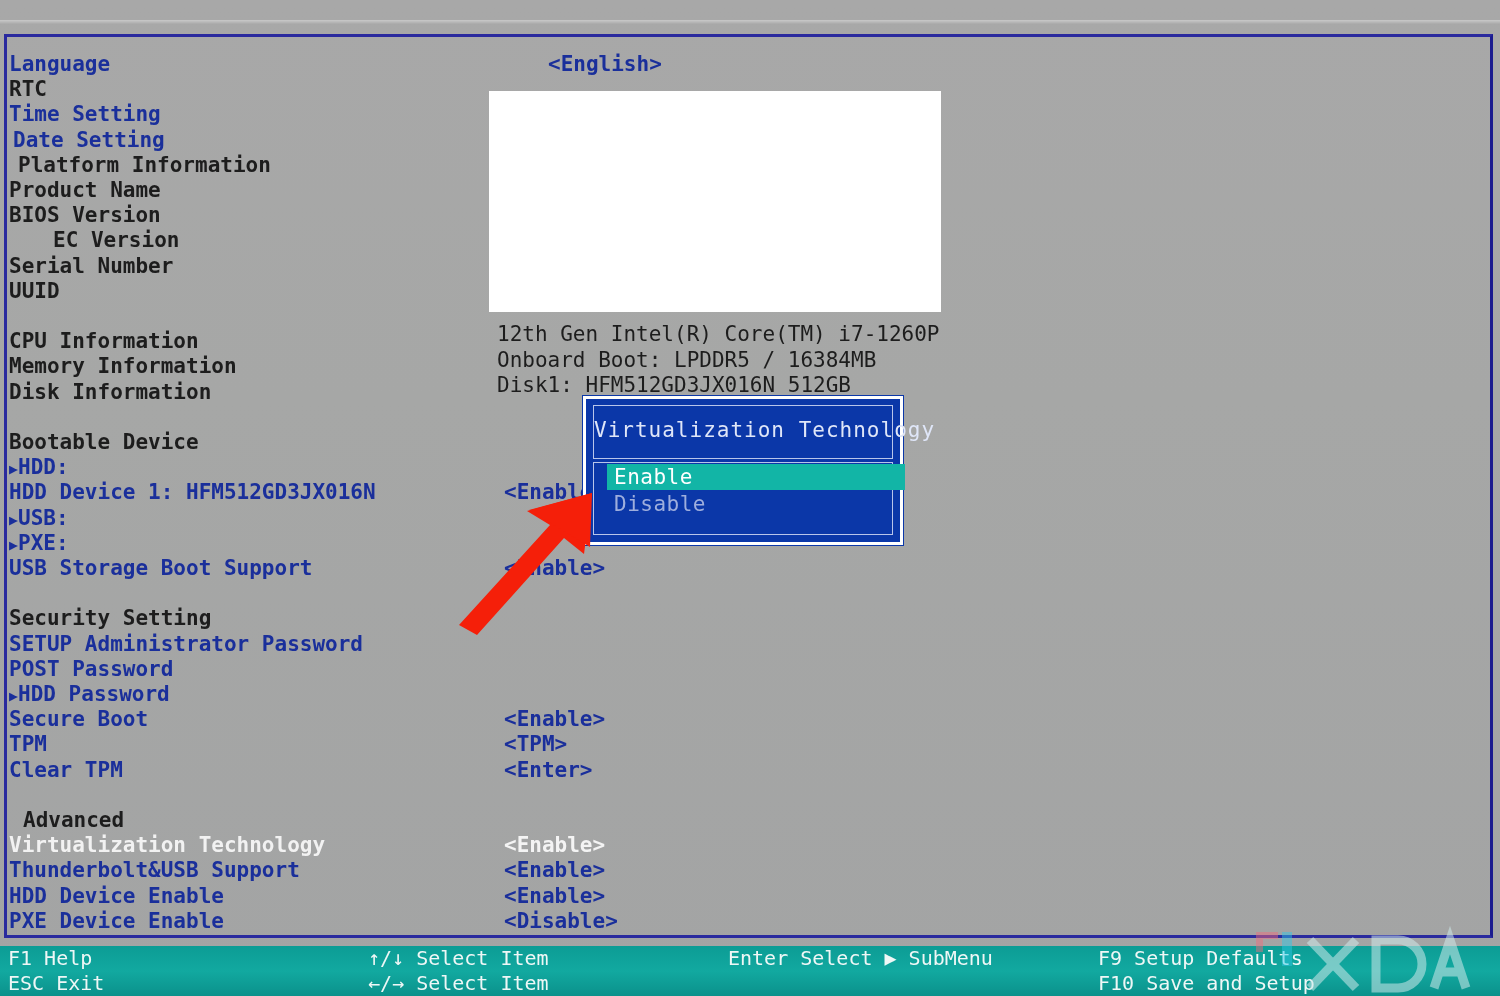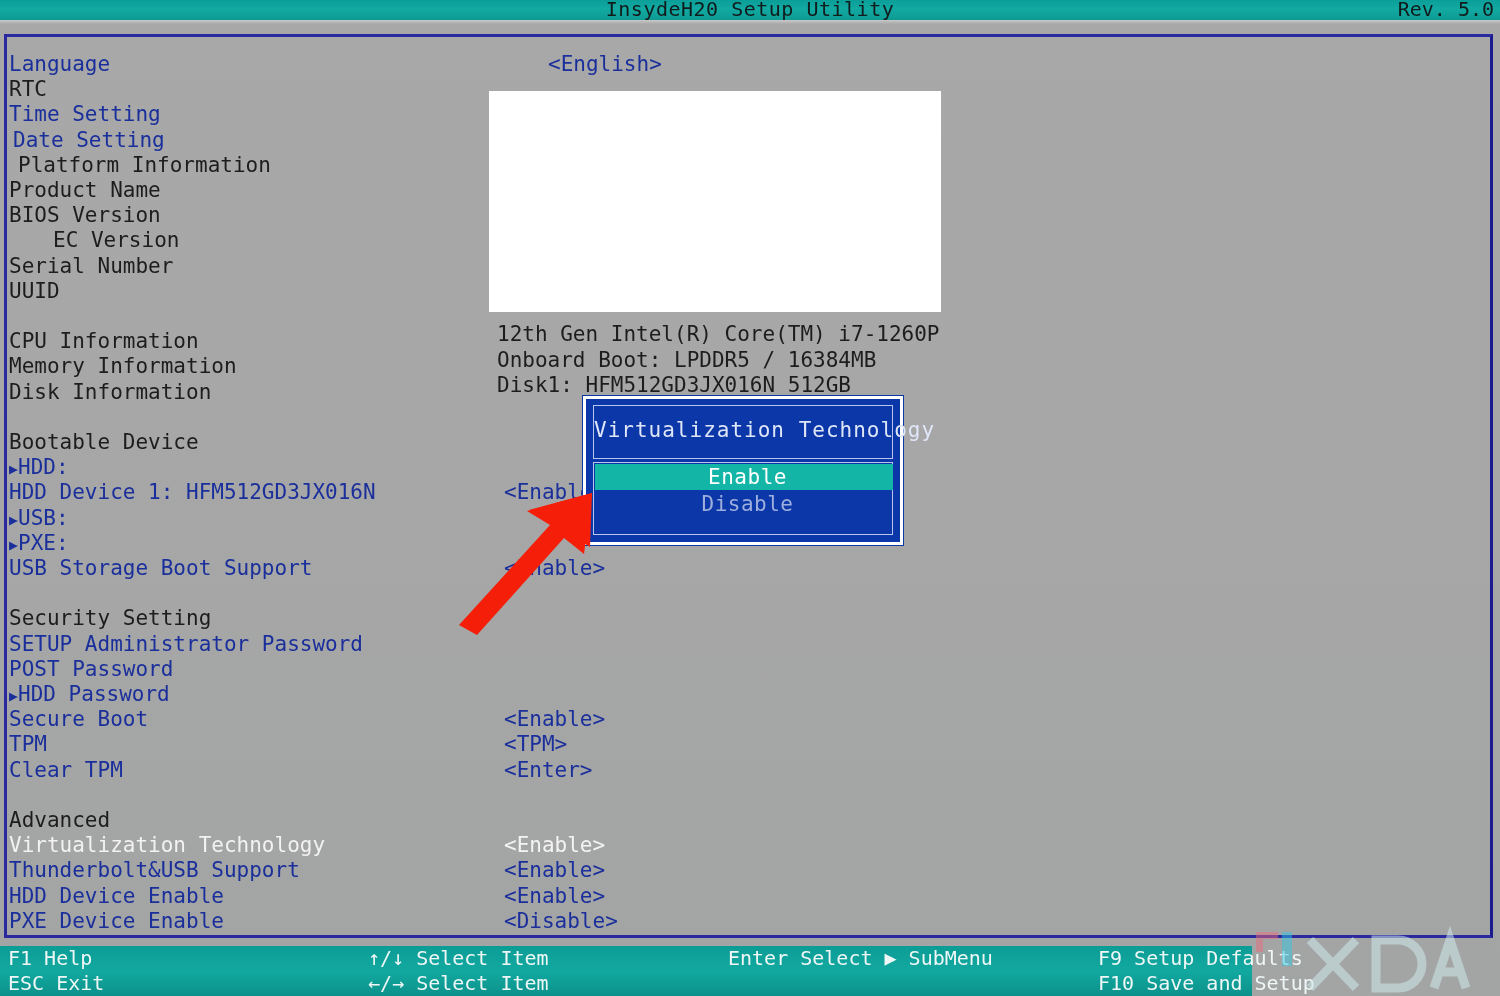--- a/index.html
+++ b/index.html
@@ -35,20 +35,21 @@
     background:linear-gradient(180deg,#c9c9c9,#a9a9a9);
   }
 
   
   #frame {
     position:absolute; left:4px; top:34px;
     width:1489px; height:904px;
     border:3px solid #2a2a9e;
     border-right-color:#1b1b8f;
     background:transparent;
+    font-weight:bold;
   }
   .lbl { position:absolute; white-space:nowrap; font-size:21px; line-height:21px; }
   .blue   { color:#1a2f9b; }
   .dark   { color:#1d1d1d; }
   .white  { color:#f2f2f2; }
   .val    { position:absolute; left:497px; white-space:nowrap; font-size:21px; line-height:21px; color:#1a2f9b; }
   .val.white { color:#f4f4f4; }
   .arrowmark { color:#1a2f9b; }
 
   
@@ -76,55 +77,51 @@
   }
   #dialog-title {
     position:absolute; left:0; top:14px; width:300px; text-align:center;
     font-size:21px; line-height:21px; color:#dfe6f8; letter-spacing:1px; white-space:nowrap;
   }
   #dialog-list-box {
     position:absolute; left:7px; top:63px; width:300px; height:73px;
     border:1px solid #b9c5ea; background:#0b37a8;
   }
   .dlg-opt {
-    position:absolute; left:1px; width:298px; height:26px;
+    position:absolute; left:13px; width:298px; height:26px;
     font-size:21px; line-height:26px; padding-left:7px;
-    white-space:nowrap; letter-spacing:0.5px;text-align:center;
+    white-space:nowrap; letter-spacing:0.5px;
   }
   .dlg-opt.sel { background:#12b5a6; color:#ffffff; top:1px; }
   .dlg-opt.unsel { color:#9eaedd; top:28px; }
 
   
   #red-arrow { position:absolute; left:455px; top:485px; width:180px; height:150px; }
 
   
   #statusbar {
-    position:absolute; left:0; top:946px; width:1252px; height:50px;
+    position:absolute; left:0; top:946px; width:1500px; height:50px;
     background:linear-gradient(180deg,#0c9c95 0%,#12a9a0 50%,#0b918b 100%);
     color:#f0f6f6;
   }
   .sb-col { position:absolute; top:0; }
   .sb-line { font-size:20px; line-height:25px; white-space:nowrap; color:#eef7f6; }
   #sb-c1 { left:8px; }
   #sb-c2 { left:368px; }
   #sb-c3 { left:728px; }
   #sb-c4 { left:1098px; }
 
   
   #watermark { position:absolute; left:1252px; top:926px; width:248px; height:70px; opacity:0.55; }
 </style>
 </head>
 <body>
 
 <div id="screen">
 
-  <div id="titlebar">
-    <div id="title-text">InsydeH20 Setup Utility</div>
-    <div id="rev-text">Rev. 5.0</div>
-  </div>
   <div id="title-underline"></div>
 
   <div id="frame">
     <div id="menu-area">
         <div class="lbl blue" style="left: 2px; top: 17px;"><span>Language</span></div>
         <div class="lbl dark" style="left: 2px; top: 42.2px;"><span>RTC</span></div>
         <div class="lbl blue" style="left: 2px; top: 67.4px;"><span>Time Setting</span></div>
         <div class="lbl blue" style="left: 6px; top: 92.6px;"><span>Date Setting</span></div>
         <div class="lbl dark" style="left: 2px; top: 117.8px; margin-left: 9px;"><span>Platform Information</span></div>
         <div class="lbl dark" style="left: 2px; top: 143px;"><span>Product Name</span></div>
@@ -141,21 +138,21 @@
         <div class="lbl blue" style="left: 2px; top: 470.6px;"><span class="arrowmark" style="font-size: 15px;">▶</span><span>USB:</span></div>
         <div class="lbl blue" style="left: 2px; top: 495.8px;"><span class="arrowmark" style="font-size: 15px;">▶</span><span>PXE:</span></div>
         <div class="lbl blue" style="left: 2px; top: 521px;"><span>USB Storage Boot Support</span></div>
         <div class="lbl dark" style="left: 2px; top: 571.4px;"><span>Security Setting</span></div>
         <div class="lbl blue" style="left: 2px; top: 596.6px;"><span>SETUP Administrator Password</span></div>
         <div class="lbl blue" style="left: 2px; top: 621.8px;"><span>POST Password</span></div>
         <div class="lbl blue" style="left: 2px; top: 647px;"><span class="arrowmark" style="font-size: 15px;">▶</span><span>HDD Password</span></div>
         <div class="lbl blue" style="left: 2px; top: 672.2px;"><span>Secure Boot</span></div>
         <div class="lbl blue" style="left: 2px; top: 697.4px;"><span>TPM</span></div>
         <div class="lbl blue" style="left: 2px; top: 722.6px;"><span>Clear TPM</span></div>
-        <div class="lbl dark" style="left: 2px; top: 773px; text-align: right;"><span>Advanced</span></div>
+        <div class="lbl dark" style="left: 16px; top: 773px; text-align: right;"><span>Advanced</span></div>
         <div class="lbl white" style="left: 2px; top: 798.2px;"><span>Virtualization Technology</span></div>
         <div class="lbl blue" style="left: 2px; top: 823.4px;"><span>Thunderbolt&amp;USB Support</span></div>
         <div class="lbl blue" style="left: 2px; top: 848.6px;"><span>HDD Device Enable</span></div>
         <div class="lbl blue" style="left: 2px; top: 873.8px;"><span>PXE Device Enable</span></div>
       </div>
     <div id="values-area">
         <div class="val" style="top: 17px; margin-left: 44px;">&lt;English&gt;</div>
         <div class="val" style="top: 445.4px;">&lt;Enable&gt;</div>
         <div class="val" style="top: 521px;">&lt;Enable&gt;</div>
         <div class="val" style="top: 672.2px;">&lt;Enable&gt;</div>

